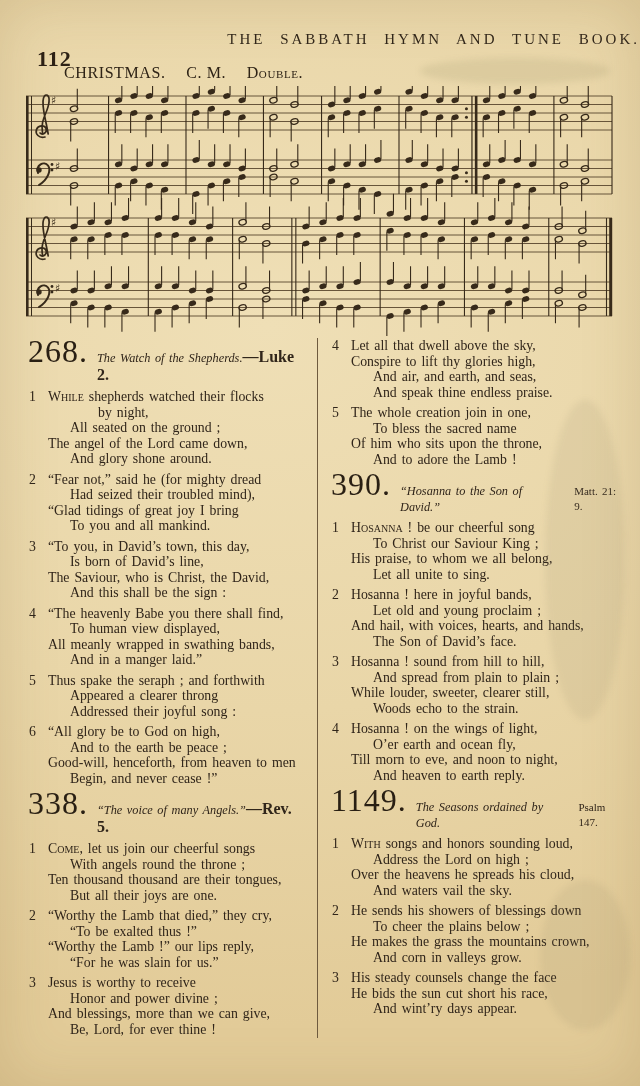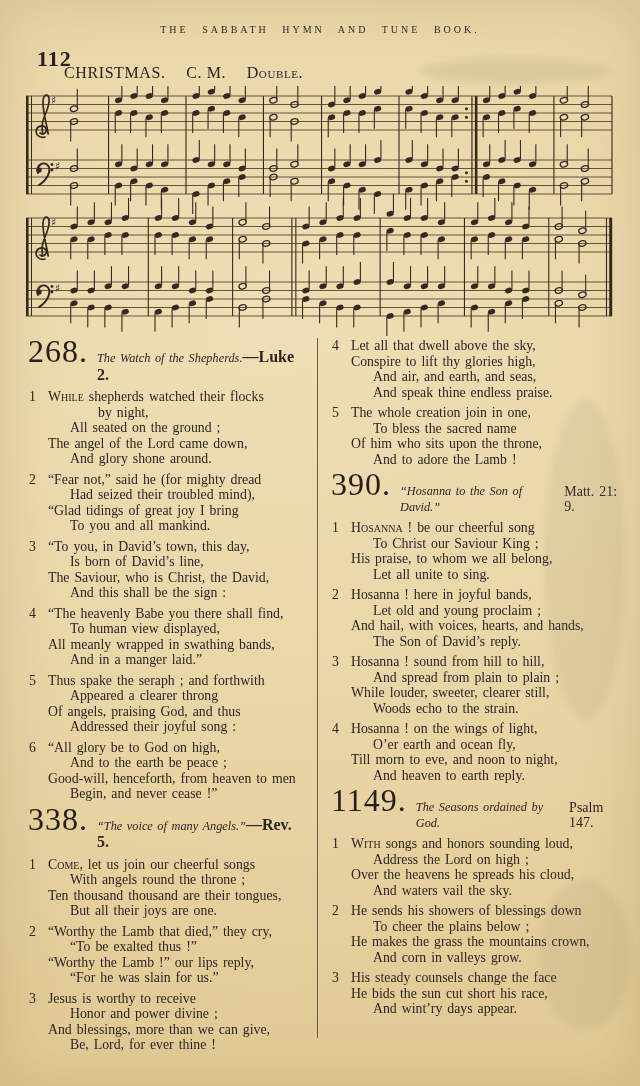--- a/index.html
+++ b/index.html
@@ -5,42 +5,42 @@
   html,body{margin:0;padding:0;}
   body{width:640px;height:1086px;position:relative;overflow:hidden;
        font-family:"Liberation Serif", serif;}
   .page{position:absolute;inset:0;
         background:
           radial-gradient(ellipse 900px 700px at 42% 30%, #efdfb6 0%, #e9d6a8 55%, #e2cb98 100%);
         box-shadow:inset 0 0 60px rgba(120,90,40,.18);}
   
   .pageno{position:absolute;left:37px;top:26px;font-size:22px;font-weight:700;
           letter-spacing:1px;color:#2c2115;margin-top:20px;}
-  .runtitle{position:absolute;left:0;top:24px;width:100%;text-align:center;
-            font-size:10px;letter-spacing:3px;word-spacing:8px;color:#32271a;}
+  .runtitle{position:absolute;left:0;top:31px;width:100%;text-align:right;
+            font-size:15px;letter-spacing:3px;word-spacing:8px;color:#32271a;}
   
   .tuneline{position:absolute;left:64px;top:64px;font-size:16px;color:#2e2316;
             letter-spacing:.6px;}
   .tuneline .seg{margin-right:16px;}
   .sc{font-variant:small-caps;}
   
   #music-svg{position:absolute;left:24px;top:86px;}
   
   .cols{position:absolute;left:28px;top:338px;right:12px;display:flex;
         color:#30251a;font-size:13.8px;line-height:15.5px;word-spacing:1.5px;}
   .col-left{width:280px;}
   .vdiv{width:1px;background:#6e5a3e;height:700px;margin-left:9px;margin-right:13px;}
   .col-right{flex:1;}
   .hh{display:flex;align-items:baseline;margin:1px 0 5px 0;}
   .hnum{font-size:32px;line-height:24px;letter-spacing:1px;color:#291f13;margin-right:9px;text-align:right;}
   .hbody{font-size:12.3px;}
   .hbody .htitle{font-style:italic;}
   .hbody .href{font-style:normal;font-weight:700;font-size:16px;}
   .hstack{display:flex;flex-direction:row;align-items:center;flex:0 1 auto;}
-  .hstack .href2{font-style:normal;font-size:14px;margin-top:-1px;margin-left:9px;}
+  .hstack .href2{font-style:normal;font-size:11px;margin-top:-1px;margin-left:9px;}
   .verse{position:relative;padding-left:20px;margin-bottom:5px;}
   .vnum{position:absolute;left:1px;top:0;}
   .vline{white-space:nowrap;}
   .i1{padding-left:22px;}
   .i2{padding-left:50px;}
   
   .ghost{position:absolute;border-radius:50%;filter:blur(3px);pointer-events:none;}
   .g1{left:420px;top:58px;width:190px;height:26px;
       background:rgba(135,125,85,.14);}
   .g2{left:545px;top:400px;width:80px;height:320px;
@@ -549,21 +549,20 @@
           <span class="vnum">4</span>
           <div class="vline i0">“The heavenly Babe you there shall find,</div>
           <div class="vline i1">To human view displayed,</div>
           <div class="vline i0">All meanly wrapped in swathing bands,</div>
           <div class="vline i1">And in a manger laid.”</div>
         </div>
         <div class="verse">
           <span class="vnum">5</span>
           <div class="vline i0">Thus spake the seraph ; and forthwith</div>
           <div class="vline i1">Appeared a clearer throng</div>
-          <div class="vline i0">Of angels, praising God, and thus</div>
           <div class="vline i1">Addressed their joyful song :</div>
         </div>
         <div class="verse">
           <span class="vnum">6</span>
           <div class="vline i0">“All glory be to God on high,</div>
           <div class="vline i1">And to the earth be peace ;</div>
           <div class="vline i0">Good-will, henceforth, from heaven to men</div>
           <div class="vline i1">Begin, and never cease !”</div>
         </div>
         <div class="hh">
@@ -620,21 +619,21 @@
           <div class="vline i0">H<span class="sc">osanna</span> ! be our cheerful song</div>
           <div class="vline i1">To Christ our Saviour King ;</div>
           <div class="vline i0">His praise, to whom we all belong,</div>
           <div class="vline i1">Let all unite to sing.</div>
         </div>
         <div class="verse">
           <span class="vnum">2</span>
           <div class="vline i0">Hosanna ! here in joyful bands,</div>
           <div class="vline i1">Let old and young proclaim ;</div>
           <div class="vline i0">And hail, with voices, hearts, and hands,</div>
-          <div class="vline i1">The Son of David’s reply.</div>
+          <div class="vline i1">The Son of David’s face.</div>
         </div>
         <div class="verse">
           <span class="vnum">3</span>
           <div class="vline i0">Hosanna ! sound from hill to hill,</div>
           <div class="vline i1">And spread from plain to plain ;</div>
           <div class="vline i0">While louder, sweeter, clearer still,</div>
           <div class="vline i1">Woods echo to the strain.</div>
         </div>
         <div class="verse">
           <span class="vnum">4</span>

